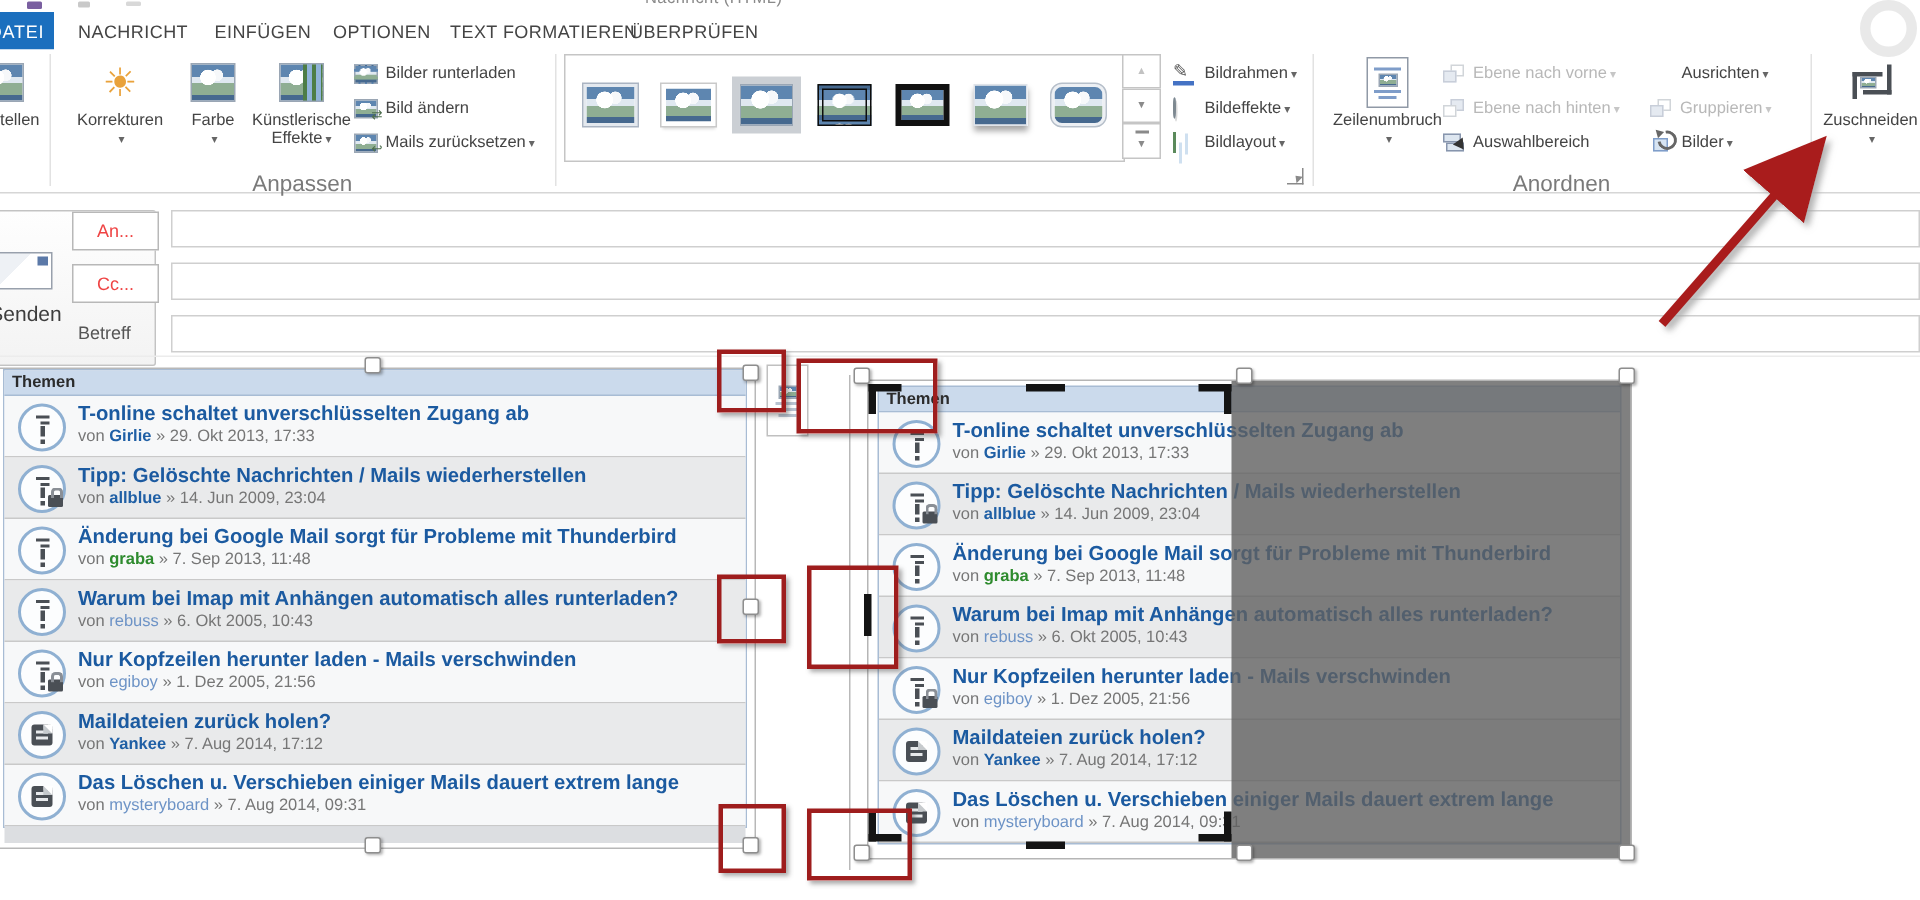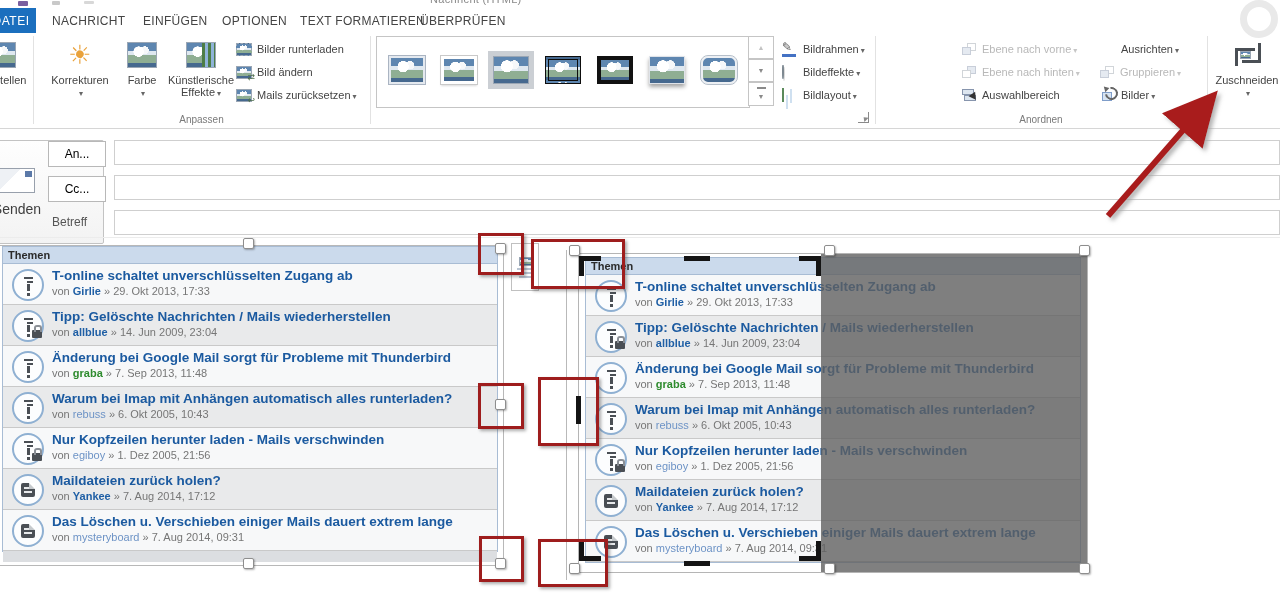--- a/index.html
+++ b/index.html
@@ -12,21 +12,21 @@
   .ring{position:absolute;left:1240px;top:0;width:24px;height:24px;border:7px solid #e9e9e9;border-radius:50%;z-index:3}
   .qa{position:absolute;top:1px;border-radius:1px}
   
   .tabrow{position:absolute;top:8px;left:0;right:0;height:25px;background:#fff}
   .filetab{position:absolute;left:-14px;top:0;width:50px;height:25px;background:#1b6fbe;color:#fff;
            font-size:12px;display:flex;align-items:center;justify-content:center;letter-spacing:.5px}
   .tab{position:absolute;top:0;height:25px;display:flex;align-items:center;font-size:12px;color:#444;letter-spacing:.3px}
   
   .ribbon{position:absolute;top:33px;left:0;right:0;height:95px;background:#fff;border-bottom:1px solid #d6d6d6}
   .gsep{position:absolute;top:3px;width:1px;height:88px;background:#e2e2e2}
-  .glabel{position:absolute;top:81px;font-size:10px;color:#7a7a7a;text-align:center}
+  .glabel{position:absolute;top:81px;font-size:15px;color:#7a7a7a;text-align:center}
   .bigbtn{position:absolute;top:3px;height:78px;display:flex;flex-direction:column;align-items:center;font-size:11px;color:#444;cursor:default}
   .bigbtn .ict{height:38px;display:flex;align-items:center;justify-content:center}
   .smbtn{position:absolute;height:20px;display:flex;align-items:center;gap:5px;font-size:11px;color:#444;white-space:nowrap}
   .dd::after{content:"▾";font-size:8px;color:#666;margin-left:2px}
   .dis{color:#b8b8b8}
   .dis .dd::after,.ddg::after{content:"▾";font-size:8px;color:#c6c6c6;margin-left:2px}
   .dis .mico{opacity:.45}
   .mini-photo{background:
       radial-gradient(circle at 38% 36%, #fff 0 22%, rgba(255,255,255,0) 23%),
       radial-gradient(circle at 60% 30%, #f6f8fa 0 16%, rgba(255,255,255,0) 17%),
@@ -81,21 +81,21 @@
   .launcher{position:absolute;left:858px;top:79px;width:10px;height:10px;border-right:1px solid #8a8a8a;border-bottom:1px solid #8a8a8a}
   .launcher::after{content:"";position:absolute;right:1px;bottom:1px;border:3px solid transparent;border-bottom:4px solid #8a8a8a;transform:rotate(-45deg)}
   .env{width:34px;height:23px;border:1px solid #98a0ac;background:linear-gradient(135deg,#eef1f5 0 36%,#fff 36%),linear-gradient(225deg,#eef1f5 0 36%,#fff 36%);position:relative}
   .env::after{content:"";position:absolute;right:2px;top:2px;width:7px;height:6px;background:#5b79a8}
   
   .hdrline{position:absolute;left:0;right:0;top:237px;height:1px;background:#ececec}
   .sendbtn{position:absolute;left:-70px;top:140px;width:172px;height:102px;border:1px solid #c3c3c3;border-radius:2px;
            background:linear-gradient(#fefefe,#f3f3f3);display:flex;flex-direction:column;align-items:center;justify-content:center;gap:8px}
   .sendbtn span{font-size:14px;color:#3e3e3e}
   .fieldbtn{position:absolute;left:48px;width:56px;height:24px;border:1px solid #b8b8b8;background:#fff;
-            display:flex;align-items:center;justify-content:center;font-size:12px;color:#000000}
+            display:flex;align-items:center;justify-content:center;font-size:12px;color:#ef4444}
   .fieldinput{position:absolute;left:114px;width:1166px;height:25px;border:1px solid #cfcfcf;box-sizing:border-box;background:#fff;font-size:12px;padding:0 4px;outline:none}
   .sublabel{position:absolute;left:52px;top:215px;font-size:12px;color:#555}
   
   .flist{position:absolute;width:494px;border:1px solid #a8bcd4;background:#fff;box-sizing:content-box}
   .fheader{height:16px;line-height:16px;background:#cbdaec;border-bottom:1px solid #a8bcd4;font-size:11px;font-weight:bold;color:#2b2b2b;padding-left:5px}
   .topic-row{display:flex;height:41px;border-bottom:1px solid #c9c9c9;box-sizing:border-box;align-items:flex-start}
   .norm{background:#f7f8f9}.alt{background:#e9eaeb}
   .ffooter{height:11px;background:#dcdee1}
   .ticon{position:relative;width:28px;height:28px;border:2px solid #8fb0d2;border-radius:50%;background:#fcfdfe;margin:5px 8px 0 9px;flex:0 0 auto}
   .ticon span{position:absolute;background:#4a4f55}
@@ -241,20 +241,32 @@
   <div class="smbtn" style="left:782px;top:29px">
     <span class="mico"><span class="blob"></span></span>
     <span class="dd">Bildeffekte</span>
   </div>
   <div class="smbtn" style="left:782px;top:52px">
     <span class="mico"><span class="sqs"></span></span>
     <span class="dd">Bildlayout</span>
   </div>
   <div class="launcher"></div>
 
+  <div class="bigbtn" style="left:888px;width:74px">
+    <span class="ict">
+        <span class="page">
+          <i></i>
+          <span class="pimg mini-photo lph"></span>
+          <i></i>
+          <i style="width:12px"></i>
+        </span>
+      </span>
+    <span>Zeilenumbruch</span>
+    <span class="dd"></span>
+  </div>
   <div class="smbtn dis" style="left:962px;top:6px">
     <span class="mico layers">
         <i class="back"></i>
         <i class="front"></i>
       </span>
     <span class="dd">Ebene nach vorne</span>
   </div>
   <div class="smbtn dis" style="left:962px;top:29px">
     <span class="mico layers">
         <i class="front" style="left:5px;top:0"></i>

